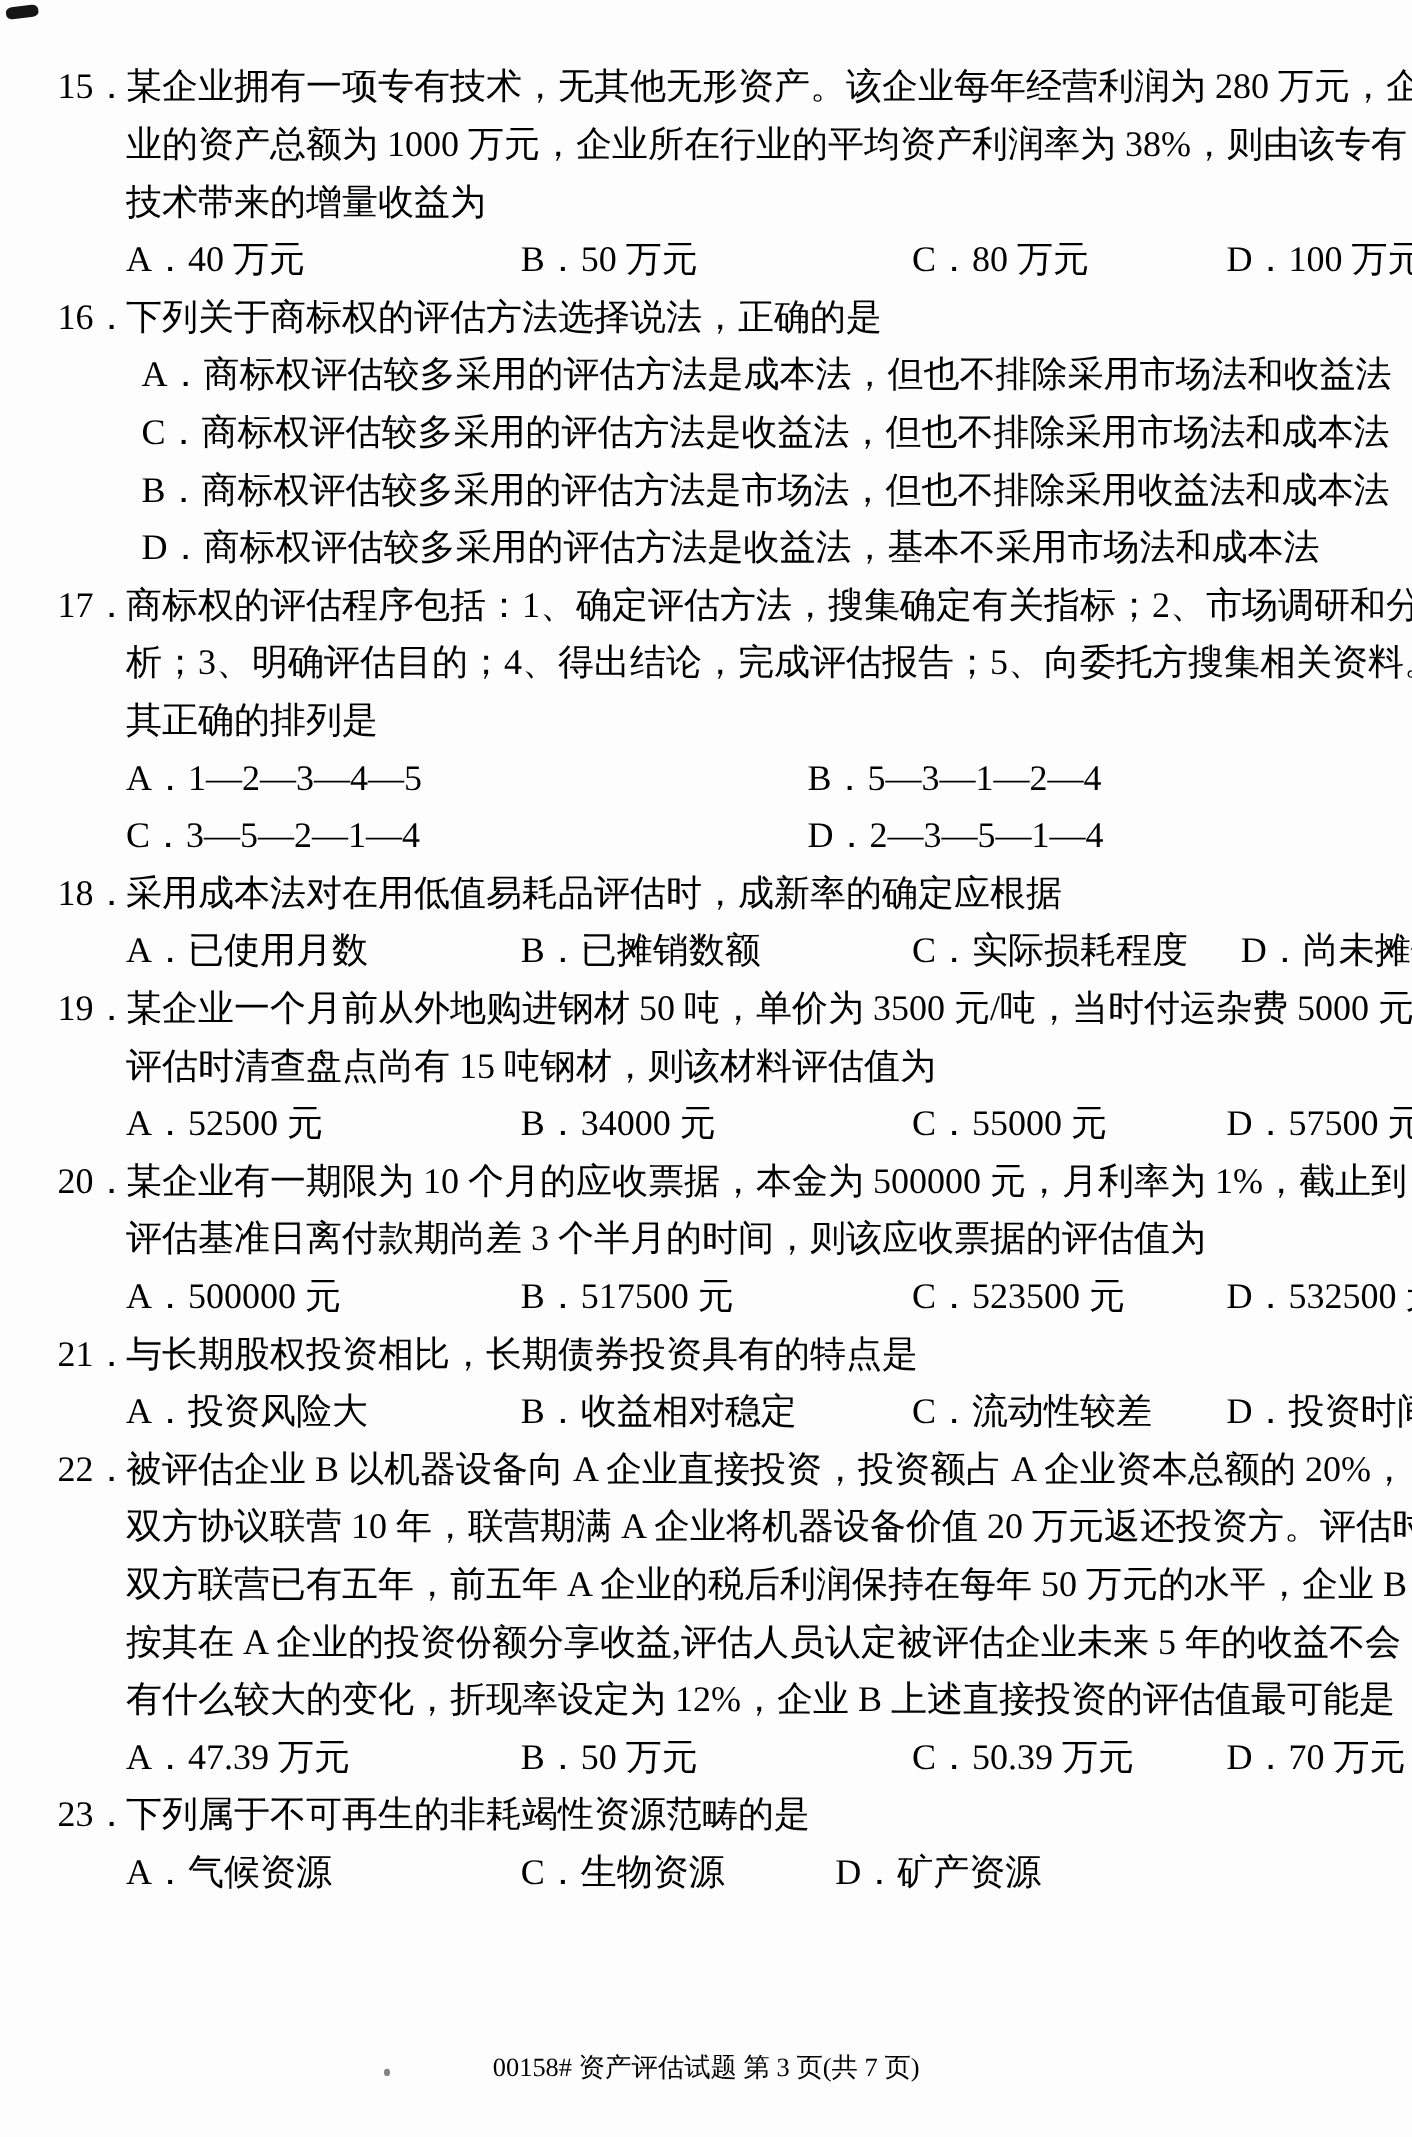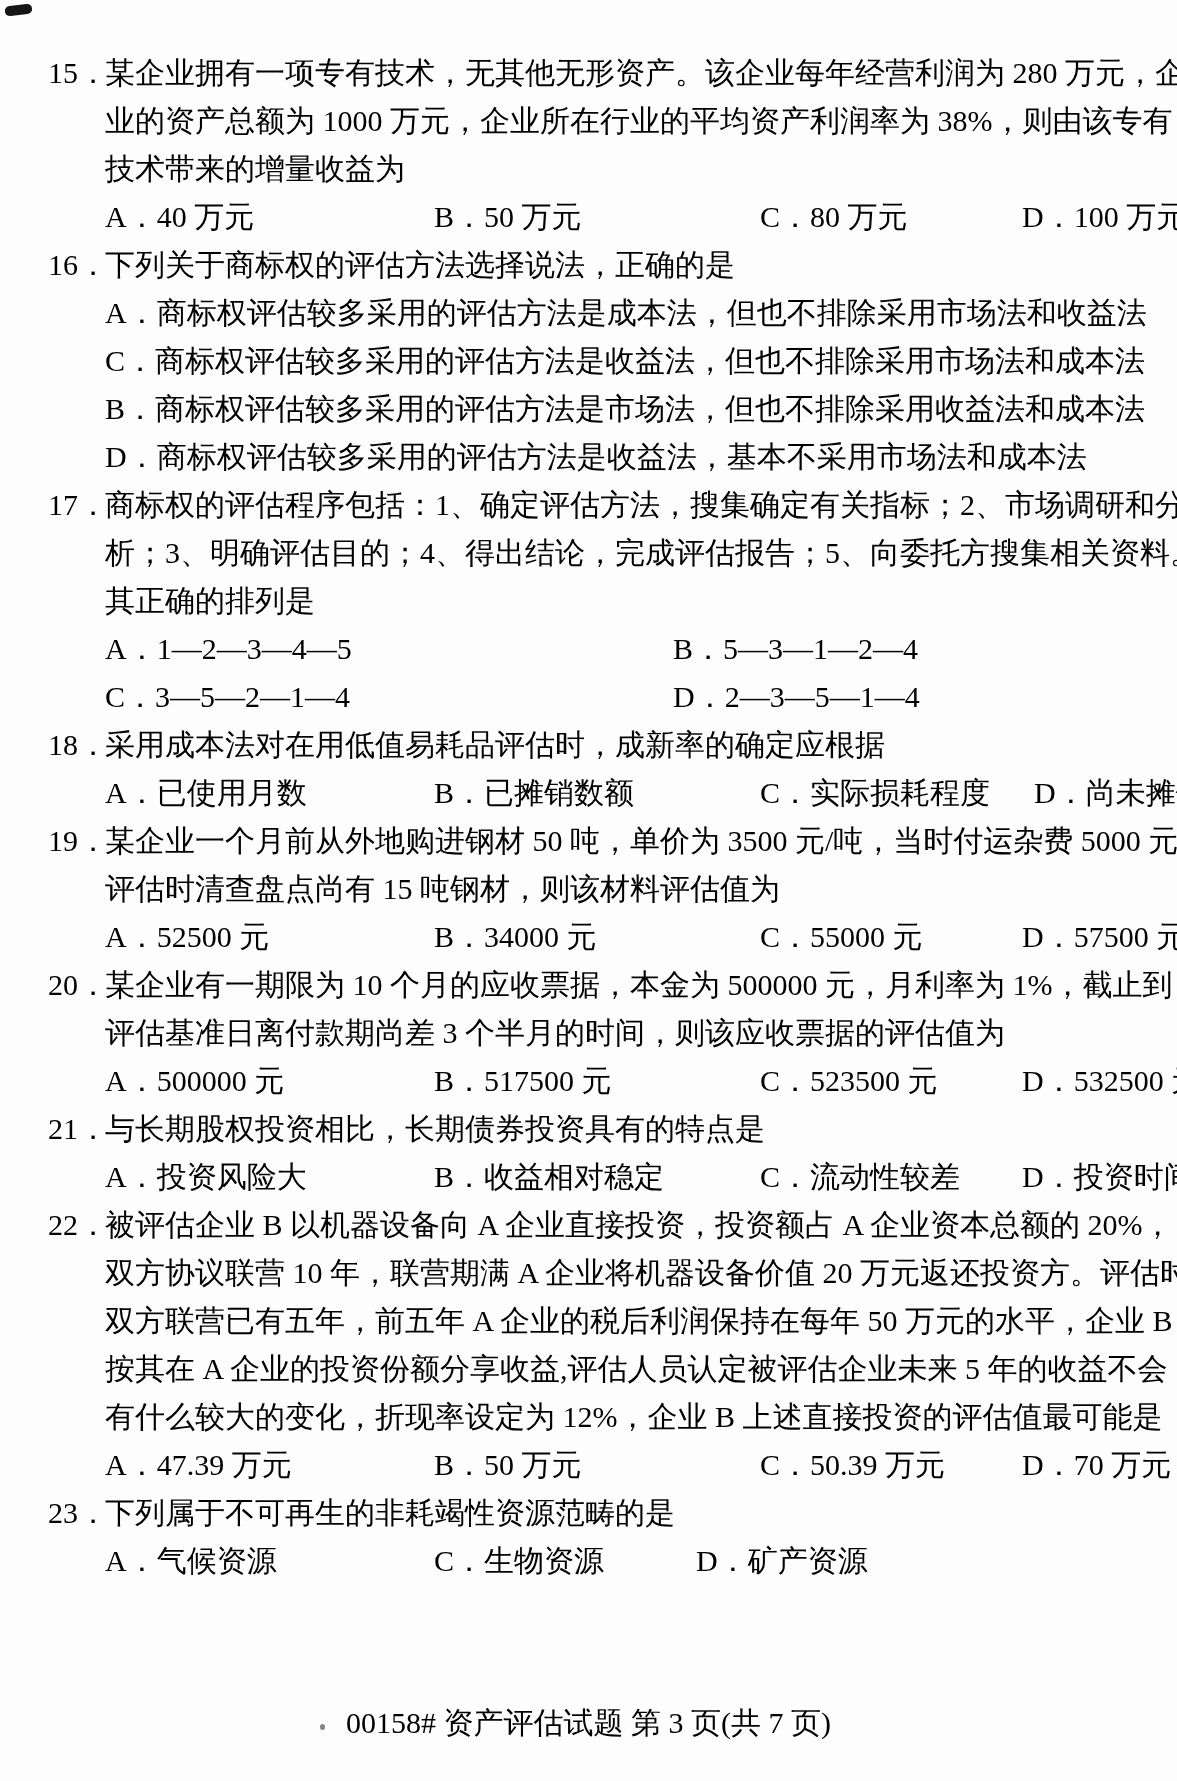--- a/index.html
+++ b/index.html
@@ -18,27 +18,27 @@
   .question{position:relative;padding-left:57px;}
   .qnum{position:absolute;left:0;top:0;white-space:nowrap;}
   .line{white-space:nowrap;}
   
   .opts-row{display:flex;white-space:nowrap;gap:44px;}
   .opts-row .opt{flex:0 0 auto;}
   .opts-row .c1{width:285px;}
   .opts-row .c2{width:282px;}
   .opts-row .c3{min-width:218px;}
   
-  .opts-stack .opt{display:block;white-space:nowrap;}
+  .opts-stack .opt{display:block;white-space:nowrap;margin-left:13px;}
   
   .opts-grid .grow{display:flex;white-space:nowrap;}
   .opts-grid .g1{width:568px;flex:0 0 auto;}
   .footer{
     position:absolute;left:0;top:1703px;width:100%;
-    text-align:center;font-size:30px;line-height:40px;
+    text-align:center;font-size:22px;line-height:40px;
     white-space:nowrap;
   }
   
   .ink-blob{
     position:absolute;left:5px;top:5px;width:27px;height:10px;
     background:#151515;border-radius:5px/4px;transform:rotate(-7deg);
   }
   .speck{
     position:absolute;left:320px;top:1724px;width:5px;height:6px;
     background:#5a5a5a;border-radius:50%;opacity:.75;

